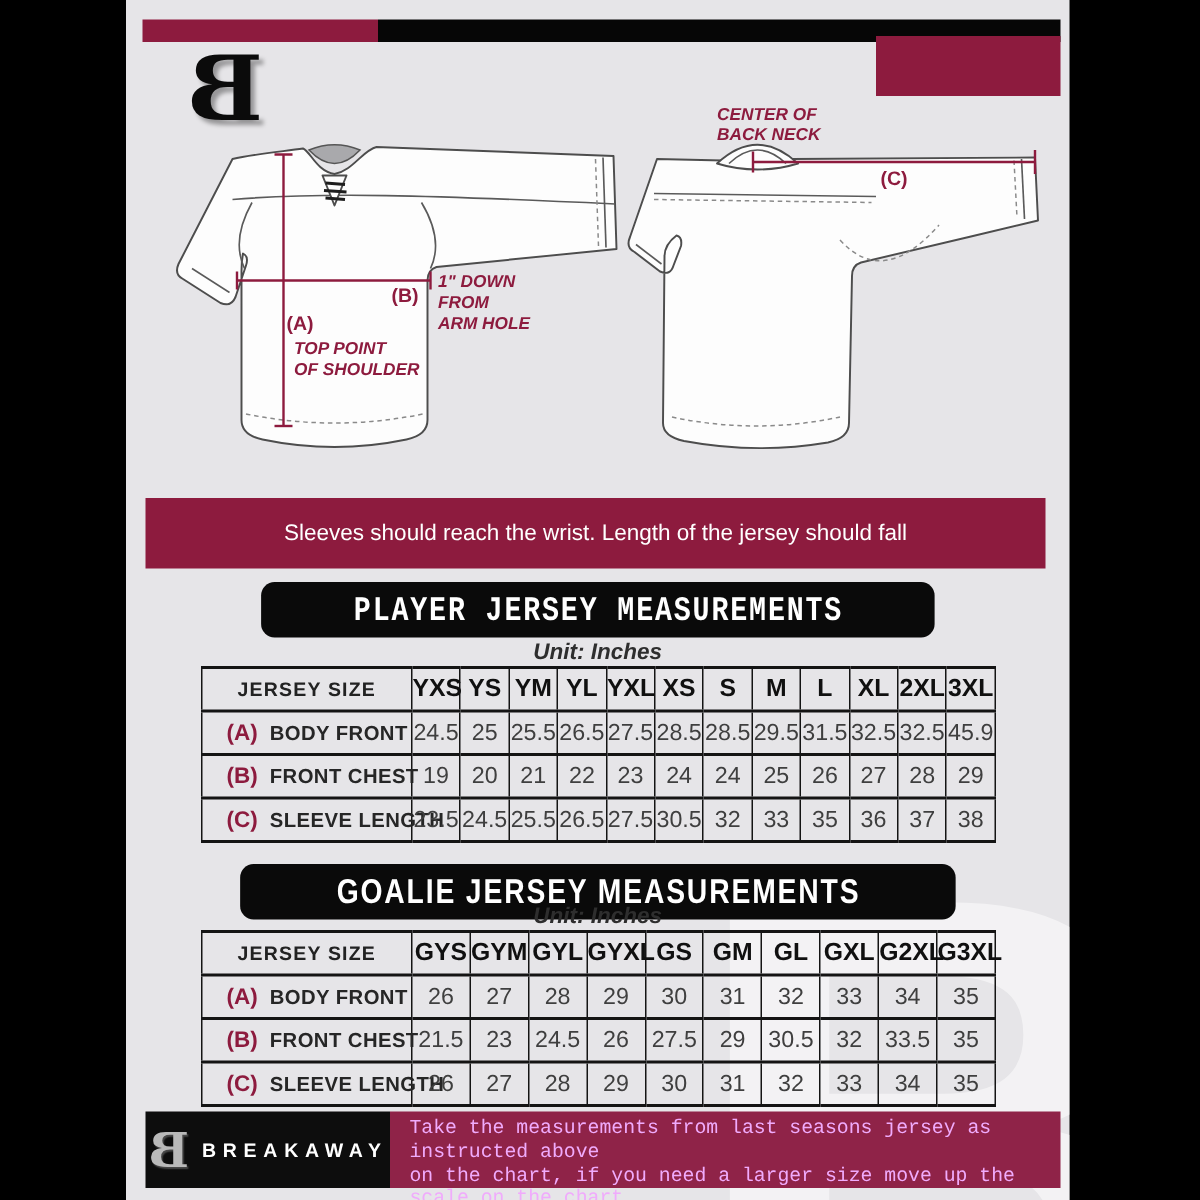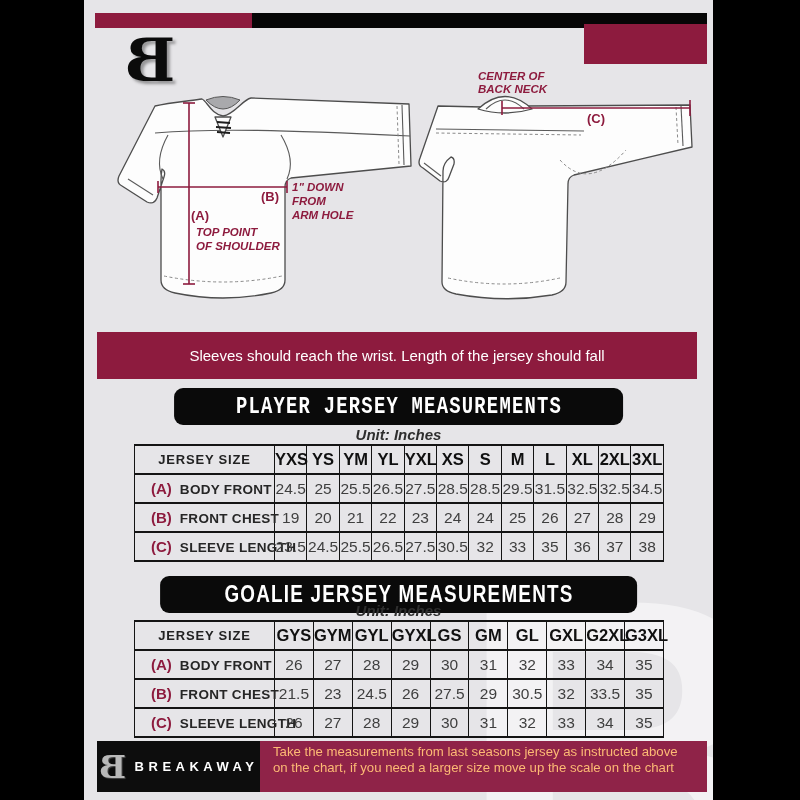--- a/index.html
+++ b/index.html
@@ -63,22 +63,22 @@
   .size-table td.label-cell{text-align:left;padding-left:16px;white-space:nowrap;margin-top:21px;}
   .row-key{color:#8D1B3E;font-weight:bold;font-size:15px;margin-right:8px;}
   .row-label{color:#262626;font-weight:600;font-size:13.5px;letter-spacing:.3px;}
 
   
   .footer-brand{position:absolute;left:13px;top:741px;width:163px;height:51px;background:#0d0d0d;
                 display:flex;align-items:center;justify-content:center;gap:9px;}
   .footer-logo{font-family:"DejaVu Serif",serif;font-weight:bold;font-size:32px;color:#b9b9b9;
                transform:scaleX(-1);text-shadow:-1px 1px 1px rgba(255,255,255,.25);}
   .brand-name{color:#fff;font-size:13px;font-weight:bold;letter-spacing:4.5px;}
-  .footer-note{position:absolute;left:176px;top:741px;width:447px;height:51px;background:#8F2348;color:#fdba74;
-               box-sizing:border-box;padding:3px 0 0 13px;font-size:13.2px;line-height:15.8px;}
+  .footer-note{position:absolute;left:176px;top:741px;width:447px;height:51px;background:#8F2348;color:#f0abfc;
+               box-sizing:border-box;padding:3px 0 0 13px;font-size:13.2px;line-height:15.8px;font-family:Liberation Mono, monospace;}
 </style>
 </head>
 <body>
 
 <div class="stage">
   <div class="doc">
 
     <div class="watermark-b">B</div>
 
     <div class="topbar-maroon"></div>
@@ -194,21 +194,21 @@
             <td>25</td>
             <td>25.5</td>
             <td>26.5</td>
             <td>27.5</td>
             <td>28.5</td>
             <td>28.5</td>
             <td>29.5</td>
             <td>31.5</td>
             <td>32.5</td>
             <td>32.5</td>
-            <td>34.5</td>
+            <td>45.9</td>
           </tr>
           <tr>
             <td class="label-cell"><span class="row-key">(B)</span><span class="row-label">FRONT CHEST</span></td>
             <td>19</td>
             <td>20</td>
             <td>21</td>
             <td>22</td>
             <td>23</td>
             <td>24</td>
             <td>24</td>

